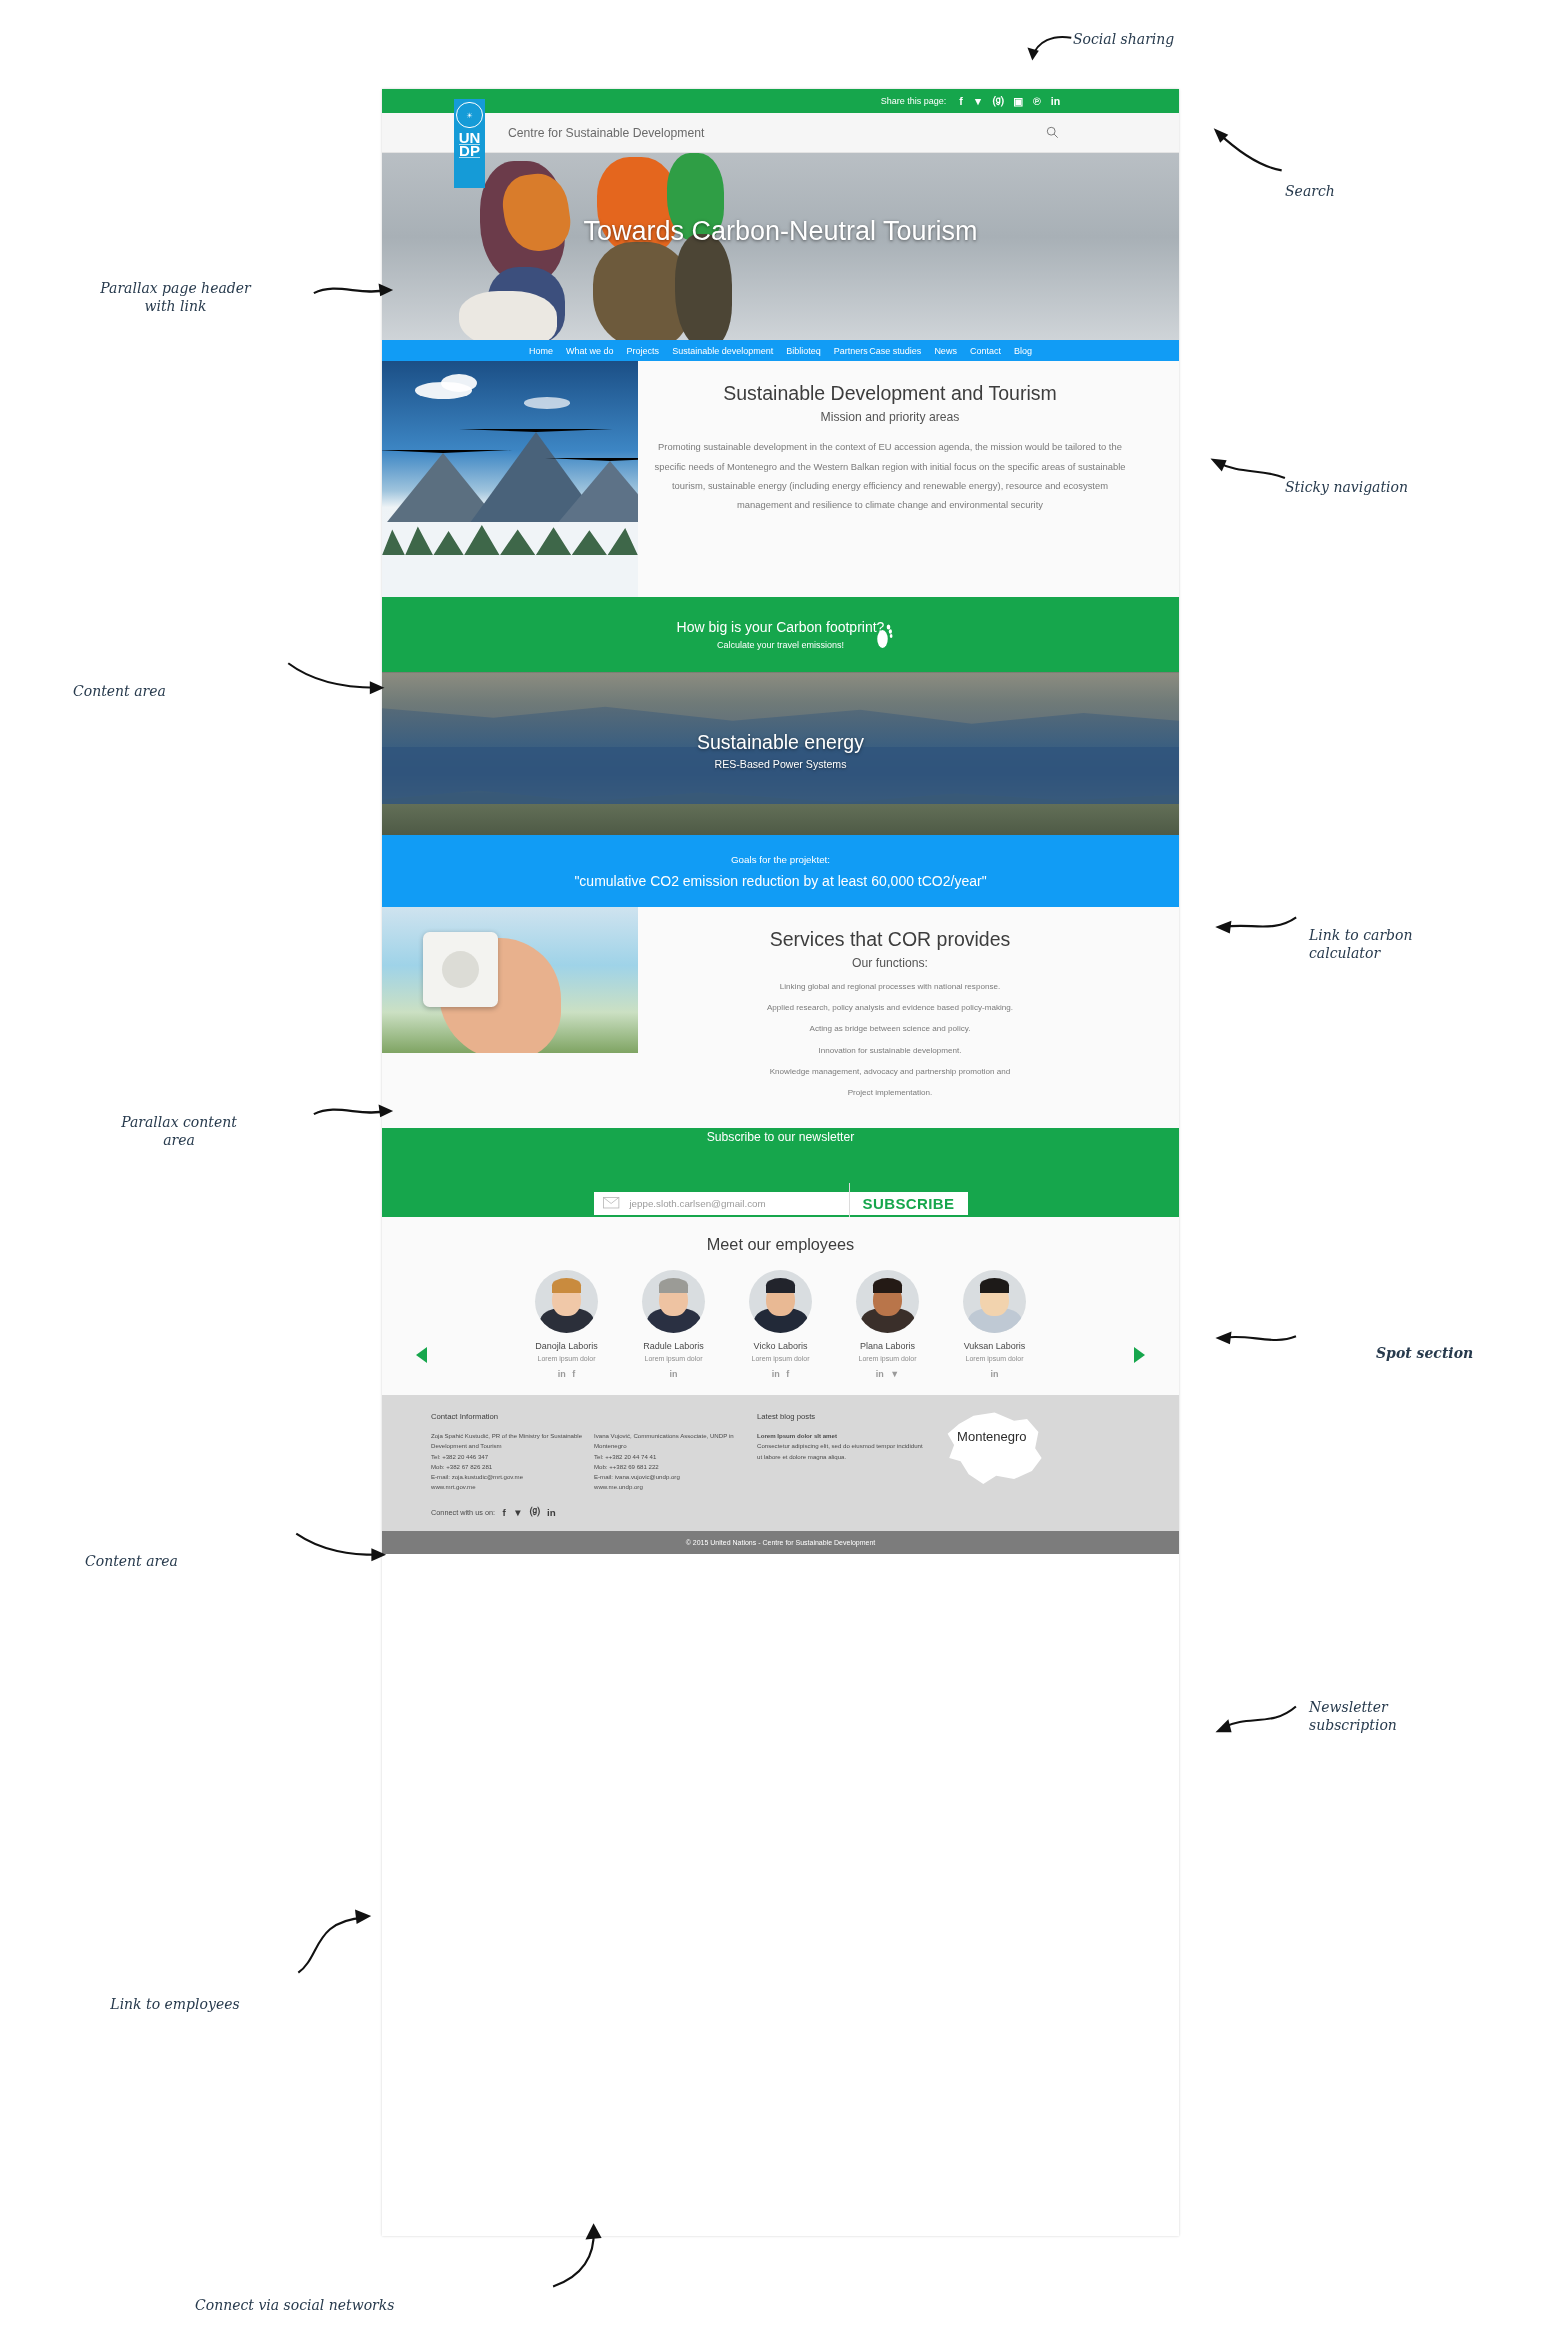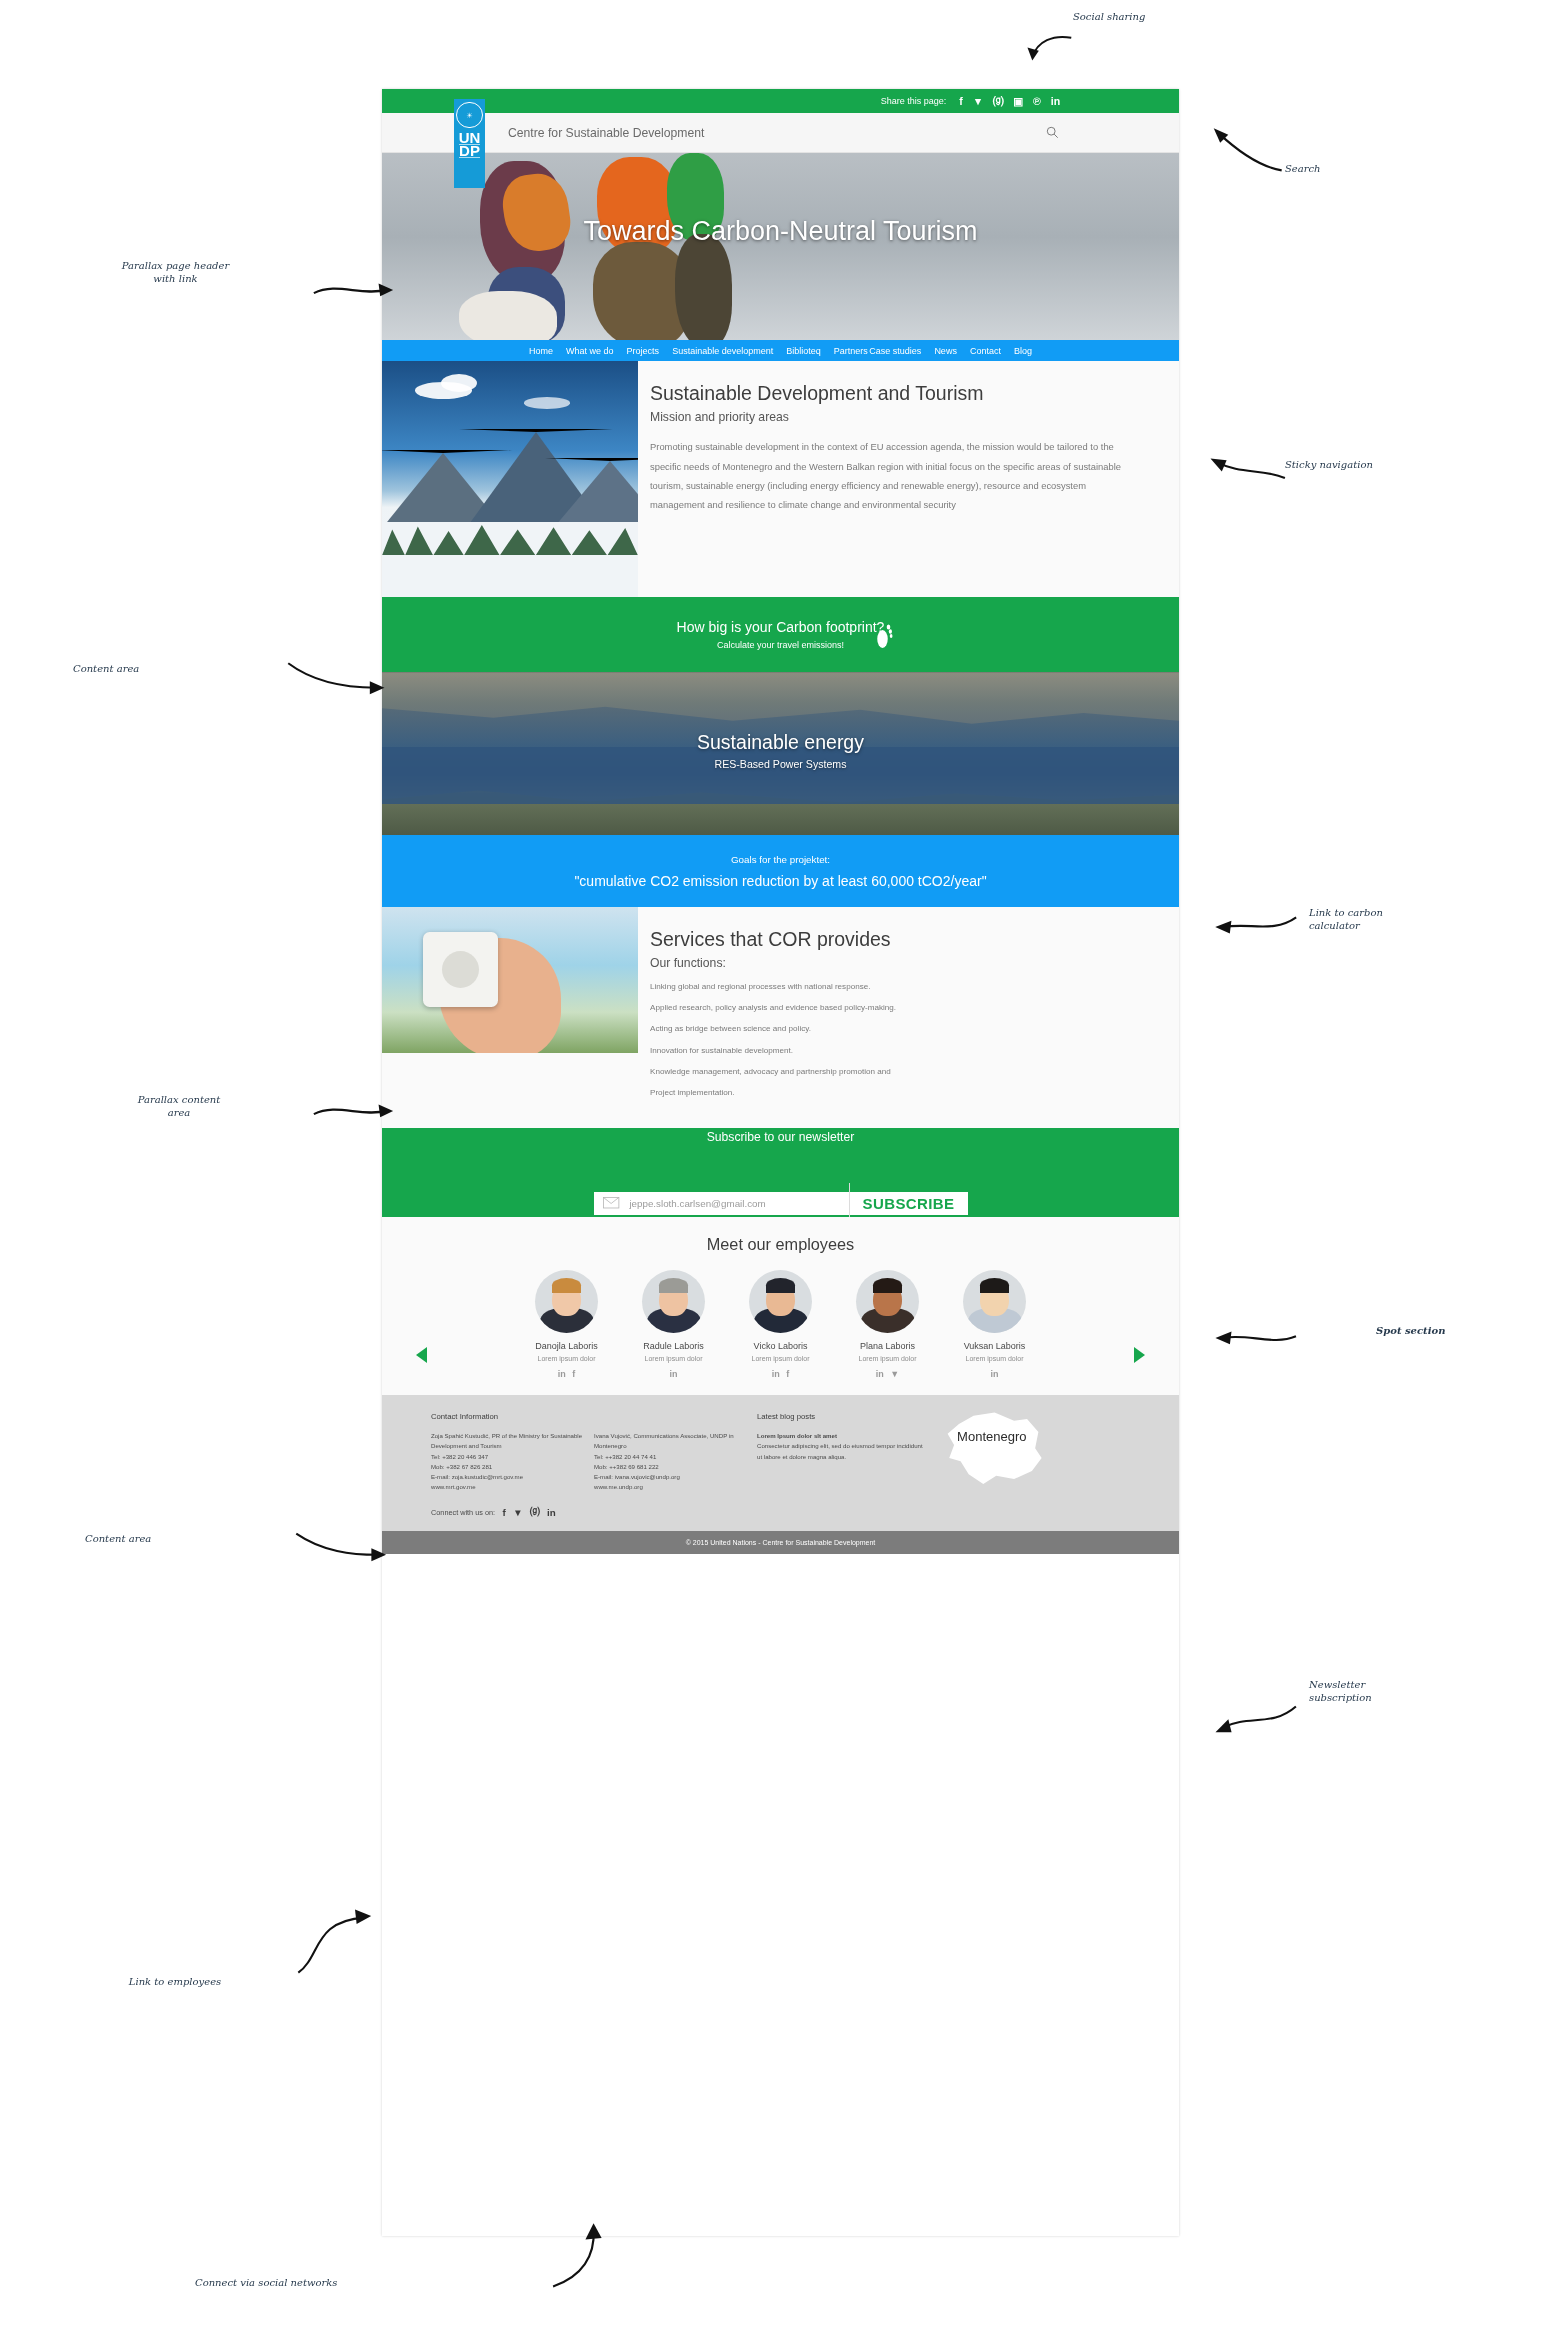--- a/index.html
+++ b/index.html
@@ -44,21 +44,21 @@
 
   
   .nav{height:21px;background:#119cf5;display:flex;align-items:center;justify-content:center;position:relative;}
   .nav .caret{position:absolute;left:146px;top:-0.8px;width:0;height:0;
               border-left:7.3px solid transparent;border-right:7.3px solid transparent;border-top:7.3px solid #119cf5;}
   .nav a{color:#fff;font-size:9px;text-decoration:none;margin:0 6.5px;}
 
   
   .split{display:flex;background:#fafafa;}
   .split .pic{width:256px;flex:none;}
-  .split .txt{flex:1;padding:21px 49px 18px 12px;box-sizing:border-box;}
+  .split .txt{flex:1;padding:21px 49px 18px 12px;box-sizing:border-box;text-align:center;}
   .split .txt h2{margin:0;font-size:19.5px;font-weight:normal;color:#3d3d3d;line-height:1.18;}
   .split .txt h3{margin:4.9px 0 0;font-size:12.2px;font-weight:normal;color:#555;}
   .split .txt p{margin:13px 0 0;font-size:9.4px;line-height:2.05;color:#7b7b7b;}
 
   .mountain{height:236px;position:relative;overflow:hidden;
             background:linear-gradient(180deg,#1b4f86 0%,#3d86c4 38%,#9fc4dd 55%,#eef3f6 62%,#f4f7f9 100%);}
   .mtn-peak{position:absolute;bottom:59px;width:0;height:0;border-style:solid;}
   .cloud{position:absolute;background:#fff;border-radius:50%;opacity:.92;}
 
   .plug{height:146px;position:relative;overflow:hidden;
@@ -130,21 +130,21 @@
   .mnt{width:114px;height:77px;position:relative;margin-left:8.1px;}
   .mnt svg{position:absolute;left:0;top:0;}
   .mnt .lbl{position:absolute;left:21px;top:18px;font-size:13px;color:#2b2b2b;}
   .connect{margin-top:14.6px;font-size:7.3px;color:#4b4b4b;display:flex;align-items:center;}
   .connect .ci{margin-left:7.3px;font-size:9.8px;font-weight:bold;color:#3c3c3c;}
   .copy{background:#7c7c7c;height:23px;display:flex;align-items:center;justify-content:center;
         color:#fff;font-size:7px;}
 
   
   .anno{position:absolute;font-family:"DejaVu Serif",serif;font-style:italic;
-        color:#273a4d;font-size:10px;line-height:1.25;text-align:center;}
+        color:#273a4d;font-size:14px;line-height:1.25;text-align:center;margin-top:20px;}
   .ar{position:absolute;}
 </style>
 </head>
 <body>
 
 <div class="page">
 
   <div class="sharebar">
     <span class="lbl">Share this page:</span>
     <span class="sico">f</span>

